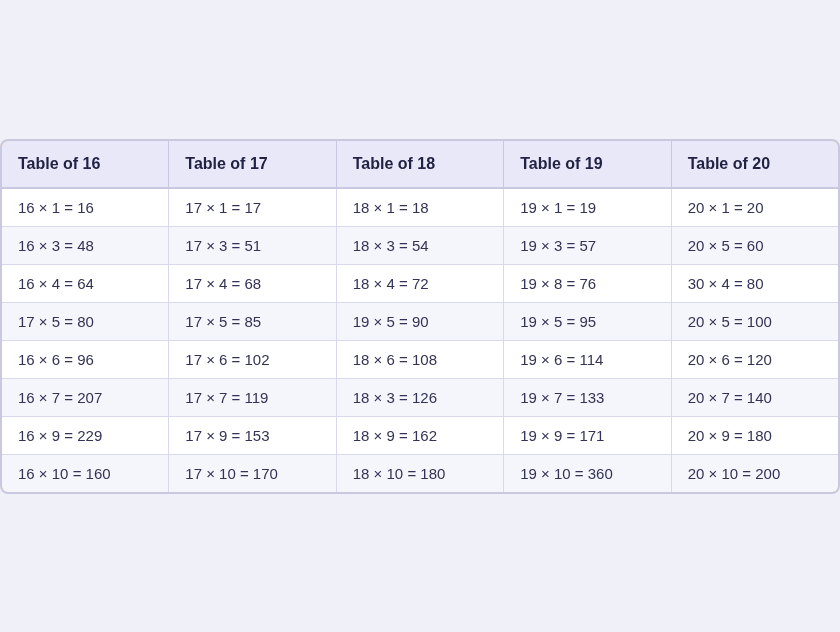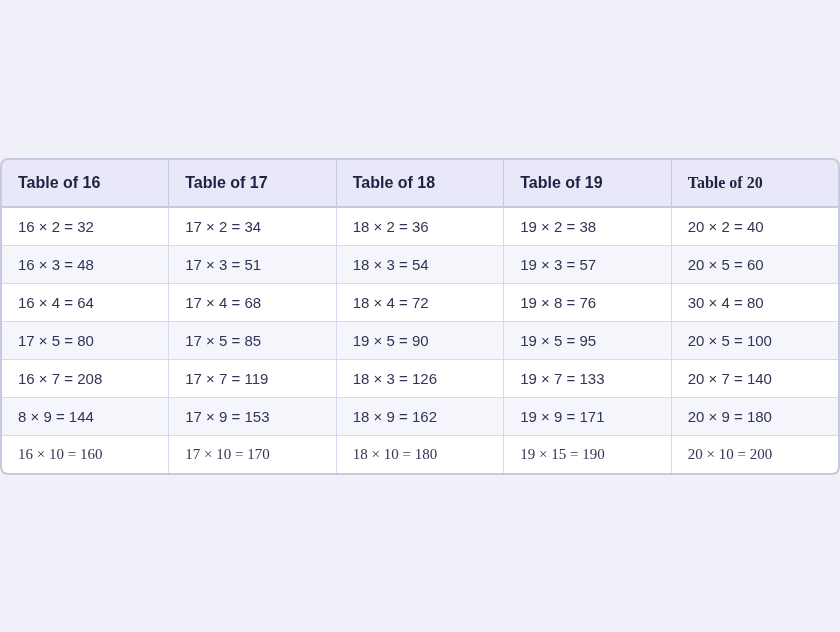--- a/index.html
+++ b/index.html
@@ -36,38 +36,36 @@
       font-weight: 700;
       color: #222244;
       padding: 14px 16px;
       text-align: left;
       border-right: 1px solid #c8c8e0;
       border-bottom: 2px solid #c8c8e0;
     }
 
     thead tr th:last-child {
       border-right: none;
-      font-family: Liberation Serif, serif;
     }
 
     tbody tr td {
       padding: 10px 16px;
       font-size: 15px;
       color: #333355;
       border-right: 1px solid #d8d8ee;
       border-bottom: 1px solid #d8d8ee;
     }
 
     tbody tr td:last-child {
       border-right: none;
     }
 
     tbody tr:last-child td {
       border-bottom: none;
-      font-family: Liberation Serif, serif;
     }
 
     tbody tr:nth-child(odd) {
       background-color: #ffffff;
     }
 
     tbody tr:nth-child(even) {
       background-color: #f5f5fc;
     }
   </style>
@@ -79,26 +77,26 @@
     <thead>
       <tr>
       <th>Table of 16</th>
           <th>Table of 17</th>
           <th>Table of 18</th>
           <th>Table of 19</th>
           <th>Table of 20</th>
         </tr>
     </thead>
     <tbody>
-        <tr>
-          <td>16 × 2 = 32</td>
-          <td>17 × 2 = 34</td>
-          <td>18 × 2 = 36</td>
-          <td>19 × 2 = 38</td>
-          <td>20 × 2 = 40</td>
+    <tr>
+          <td>16 × 1 = 16</td>
+          <td>17 × 1 = 17</td>
+          <td>18 × 1 = 18</td>
+          <td>19 × 1 = 19</td>
+          <td>20 × 1 = 20</td>
         </tr>
         <tr>
           <td>16 × 3 = 48</td>
           <td>17 × 3 = 51</td>
           <td>18 × 3 = 54</td>
           <td>19 × 3 = 57</td>
           <td>20 × 5 = 60</td>
         </tr>
         <tr>
           <td>16 × 4 = 64</td>
@@ -108,35 +106,42 @@
           <td>30 × 4 = 80</td>
         </tr>
         <tr>
           <td>17 × 5 = 80</td>
           <td>17 × 5 = 85</td>
           <td>19 × 5 = 90</td>
           <td>19 × 5 = 95</td>
           <td>20 × 5 = 100</td>
         </tr>
         <tr>
-          <td>16 × 7 = 208</td>
+          <td>16 × 6 = 96</td>
+          <td>17 × 6 = 102</td>
+          <td>18 × 6 = 108</td>
+          <td>19 × 6 = 114</td>
+          <td>20 × 6 = 120</td>
+        </tr>
+        <tr>
+          <td>16 × 7 = 207</td>
           <td>17 × 7 = 119</td>
           <td>18 × 3 = 126</td>
           <td>19 × 7 = 133</td>
           <td>20 × 7 = 140</td>
         </tr>
         <tr>
-          <td>8 × 9 = 144</td>
+          <td>16 × 9 = 229</td>
           <td>17 × 9 = 153</td>
           <td>18 × 9 = 162</td>
           <td>19 × 9 = 171</td>
           <td>20 × 9 = 180</td>
         </tr>
         <tr>
           <td>16 × 10 = 160</td>
           <td>17 × 10 = 170</td>
           <td>18 × 10 = 180</td>
-          <td>19 × 15 = 190</td>
+          <td>19 × 10 = 360</td>
           <td>20 × 10 = 200</td>
         </tr>
       </tbody>
   </table>
 </div>
 
 </body></html>

